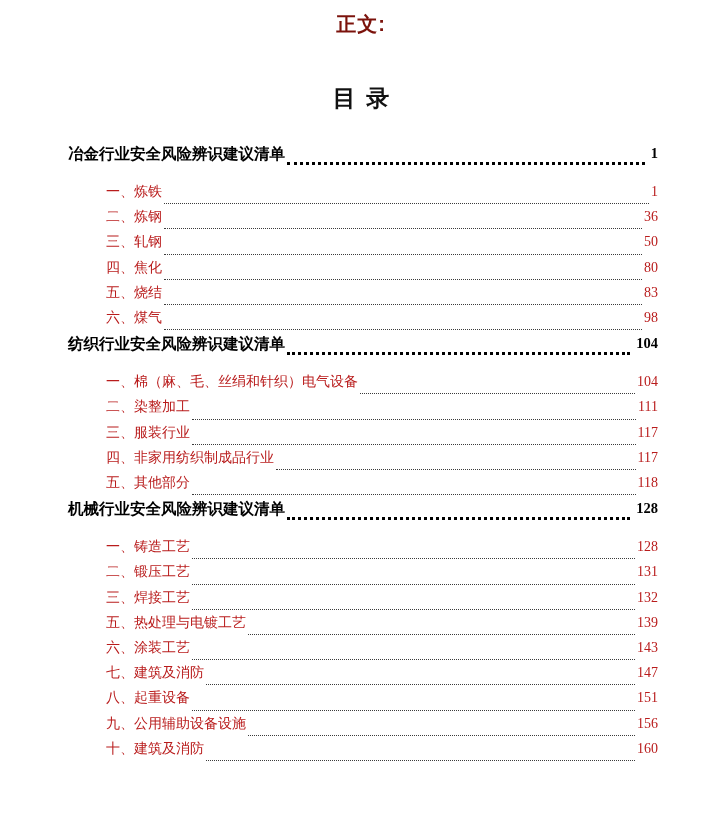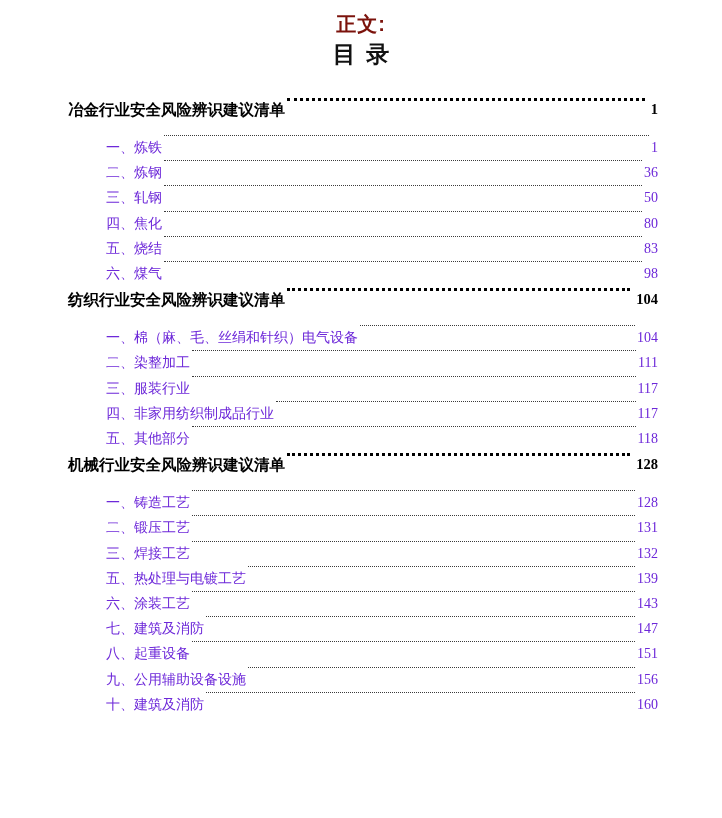--- a/index.html
+++ b/index.html
@@ -16,35 +16,36 @@
     padding-top: 8px;
     text-align: center;
     font-family: "Liberation Sans", "DejaVu Sans", sans-serif;
     font-weight: bold;
     font-size: 20px;
     line-height: 32px;
     color: #7b120b;
     letter-spacing: 1px;
   }
   .toc-title {
+    margin-top: 44px;
     text-align: center;
     font-weight: bold;
     font-size: 23px;
     line-height: 30px;
     color: #111;
     letter-spacing: 0.45em;
     text-indent: 0.45em;
   }
   .toc {
     margin-top: 28px;
     padding: 0 64px 0 68px;
   }
   .row {
     display: flex;
-    align-items: flex-start;
+    align-items: flex-end;
     white-space: nowrap;
   }
   .leader {
     flex: 1;
     min-width: 12px;
     border-bottom: 2px dotted #4a4a4a;
     margin: 0 2px;
   }
   .sec-head {
     font-family: "Liberation Sans", "DejaVu Sans", sans-serif;
@@ -55,21 +56,21 @@
     margin-top: 2px;
     margin-bottom: 14px;
   }
   .sec-head:first-child { margin-top: 0; }
   .sec-head .leader { border-bottom: 3px dotted #000; margin-right: 6px; }
   .sec-head .page { font-family: "Liberation Serif", "DejaVu Serif", serif; }
   .item {
     font-size: 14px;
     line-height: 25.2px;
     padding-left: 38px;
-    color: #6d28d9;
+    color: #b91c1c;
   }
   .item .leader { border-bottom: 1.6px dotted #3c3c3c; }
   .page { font-size: 14px; }
   .sec-head .page { font-size: 14.5px; font-weight: bold; }
 </style>
 </head>
 <body>
 
 <div class="doc-title">正文:</div>
 

